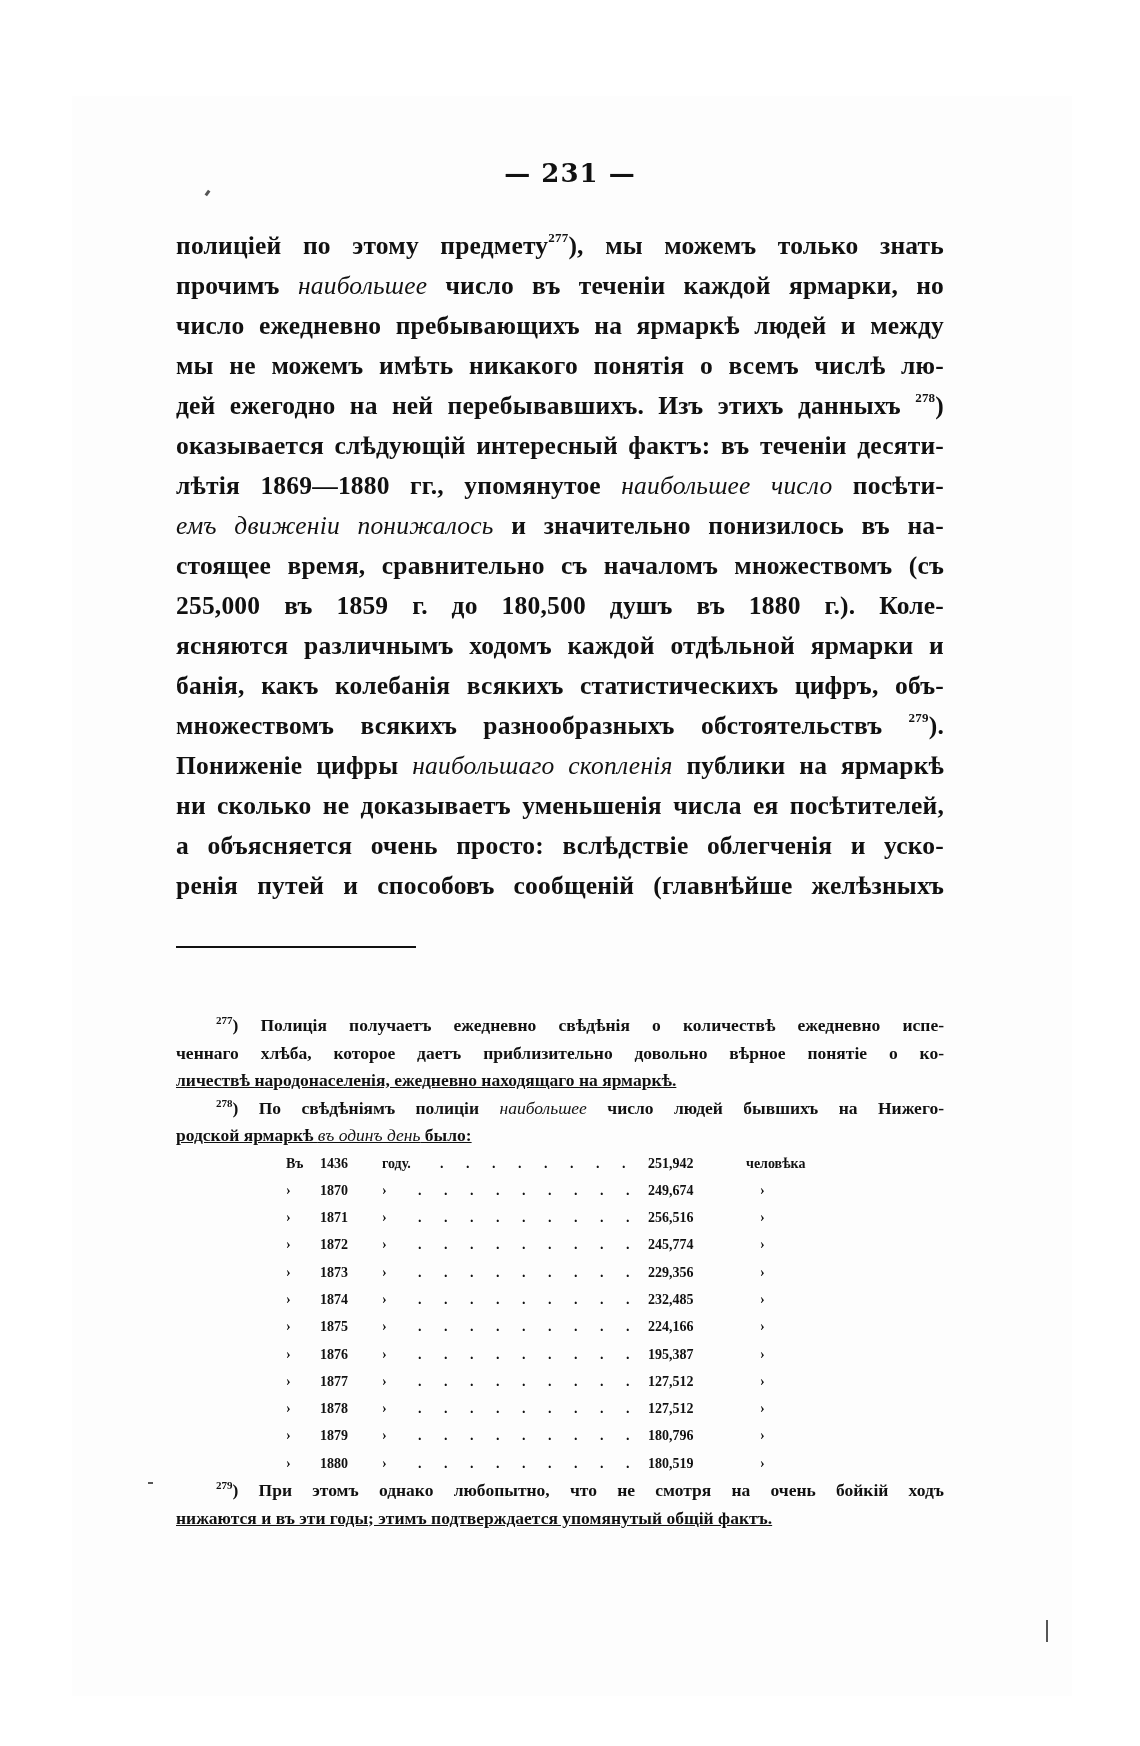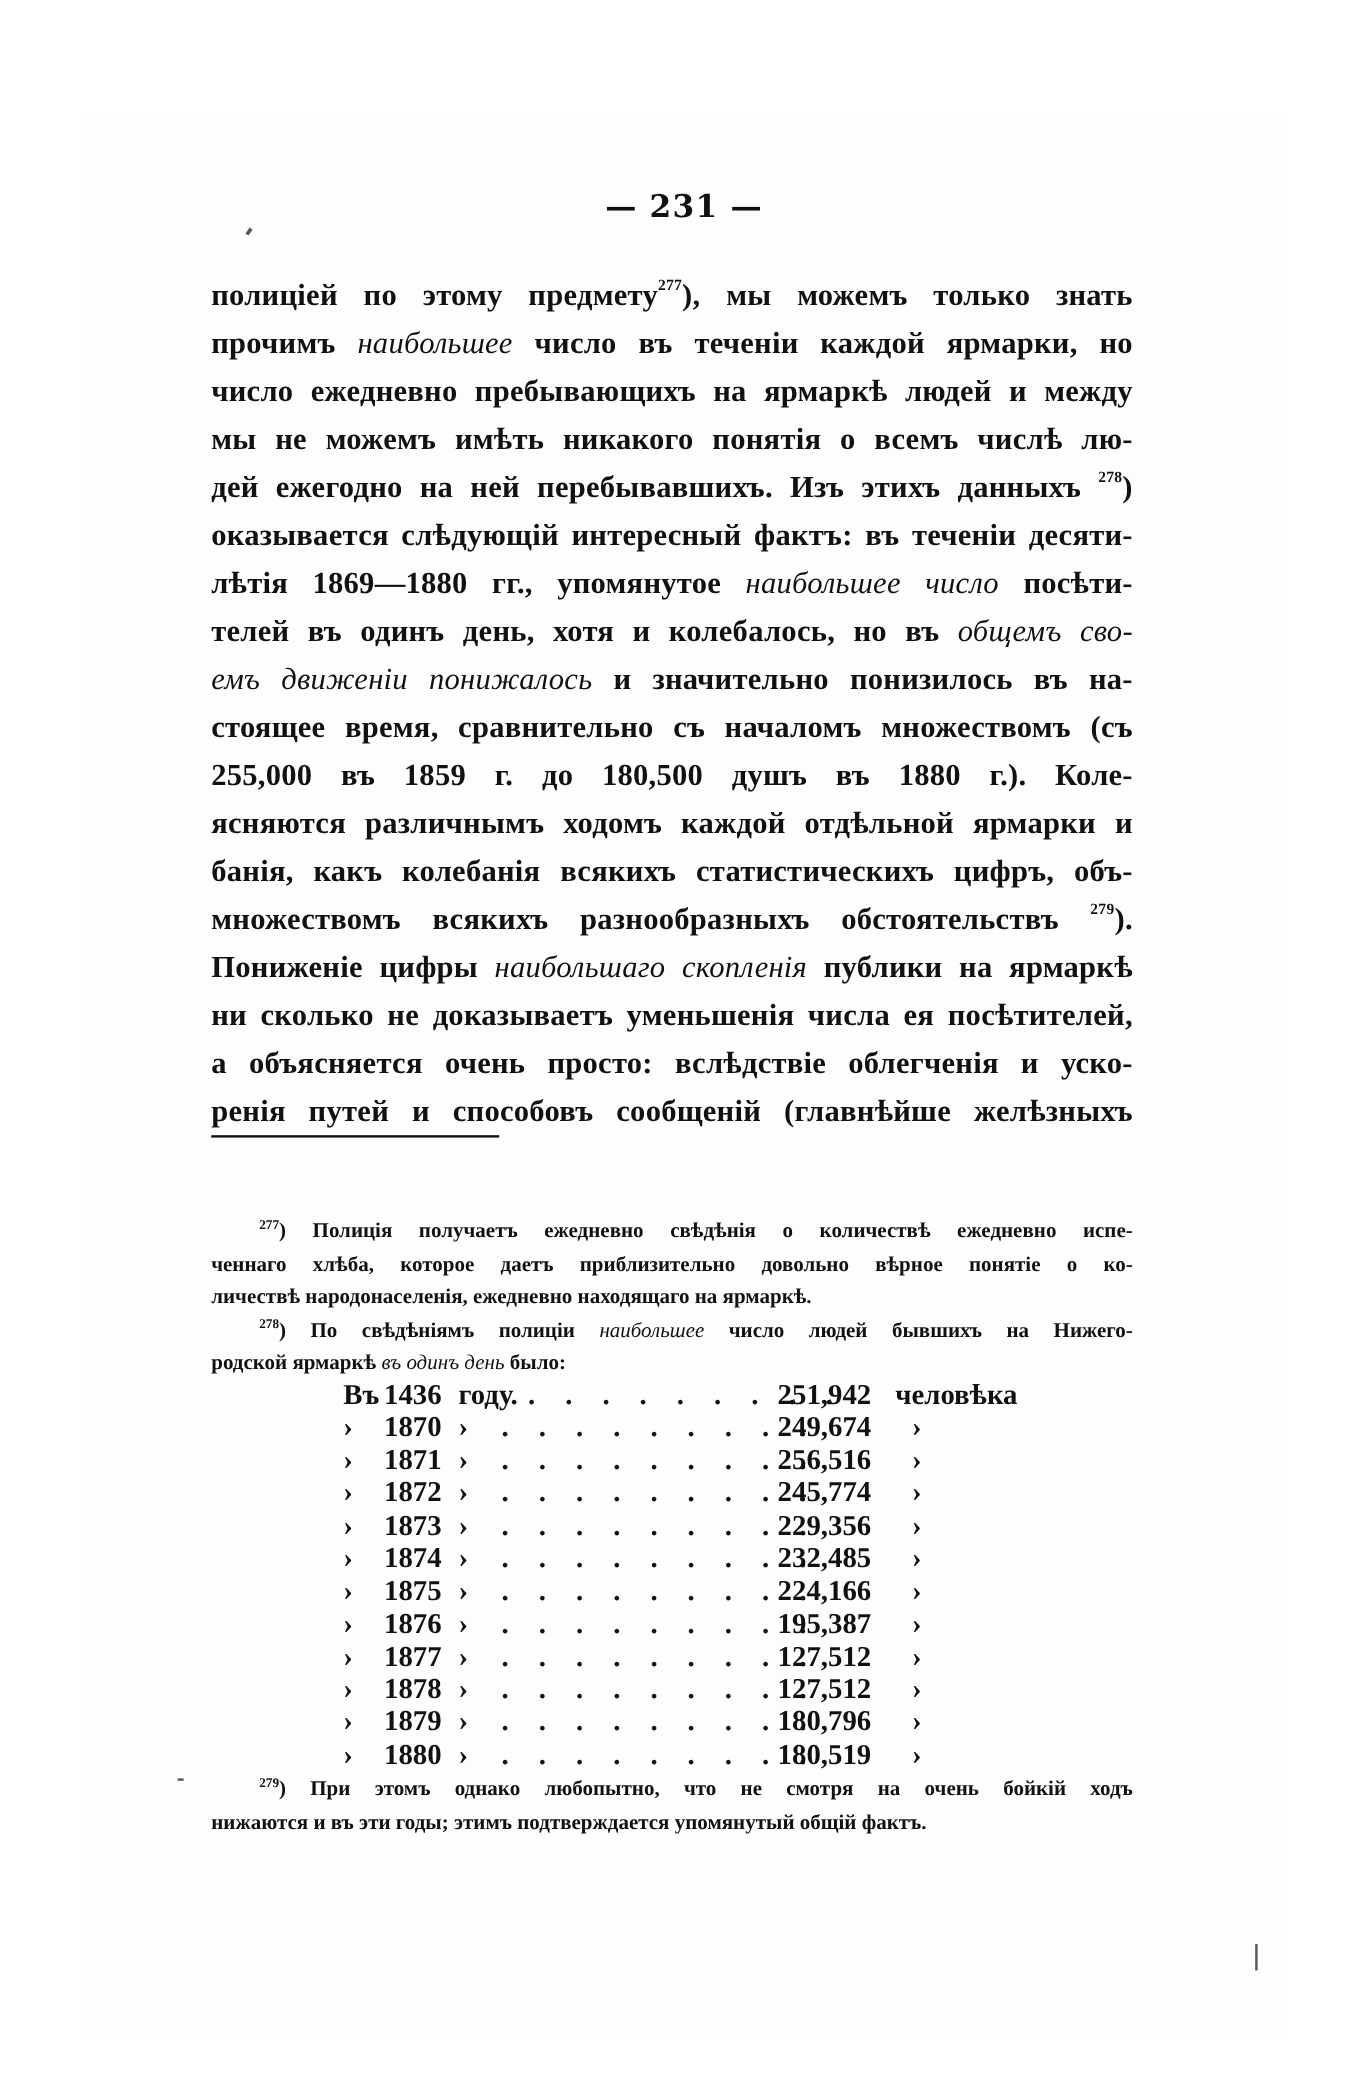--- a/index.html
+++ b/index.html
@@ -12,25 +12,25 @@
   .body-text { position: absolute; left: 176px; top: 226px; width: 768px; }
   .line { height: 40px; line-height: 40px; font-size: 25.5px; font-weight: bold; white-space: nowrap;
           text-align: justify; text-align-last: justify; font-family: "Liberation Serif", serif; letter-spacing: 0.2px; }
   .line.last { text-align-last: justify; }
   .it { font-style: italic; font-weight: normal; }
   sup { font-size: 13px; vertical-align: 12px; line-height: 0; }
   .rule { position: absolute; left: 176px; top: 946px; width: 240px; height: 2px; background: #111; }
   .notes { position: absolute; left: 176px; top: 968px; width: 768px; margin-top: 44px; }
   .nline { height: 27.5px; line-height: 27.5px; font-size: 17.5px; font-weight: bold; white-space: nowrap;
            text-align: justify; text-align-last: justify; font-family: "Liberation Serif", serif; }
-  .nline.left { text-align-last: left; }
+  .nline.left { text-align-last: left; text-decoration: underline; }
   .indent { padding-left: 40px; }
   .fn-sup { font-size: 11px; vertical-align: 7px; line-height: 0; }
   .table { margin-left: 110px; }
-  .trow { height: 27.3px; line-height: 27.3px; font-size: 24px; font-weight: bold; white-space: nowrap; position: relative;
+  .trow { height: 27.3px; line-height: 27.3px; font-size: 14px; font-weight: bold; white-space: nowrap; position: relative;
           font-family: "Liberation Serif", serif; }
   .trow span { position: absolute; top: 0; }
   .c-pre { left: 0; width: 30px; text-align: left; }
   .c-year { left: 34px; }
   .c-post { left: 96px; }
   .c-dots { left: 132px; letter-spacing: 9.5px; }
   .c-val { left: 362px; }
   .c-unit { left: 460px; }
   .c-unit.mark { left: 474px; }
   .speck { position: absolute; width: 2px; height: 2px; background: #555; }
@@ -44,21 +44,20 @@
   <div class="page-number">— 231 —</div>
 
   <div class="body-text" id="body-text">
       <div class="line"><span>полиціей по этому предмету</span><sup>277</sup><span>), мы можемъ только знать</span></div>
       <div class="line"><span>прочимъ </span><span class="it">наибольшее</span><span> число въ теченіи каждой ярмарки, но</span></div>
       <div class="line"><span>число ежедневно пребывающихъ на ярмаркѣ людей и между</span></div>
       <div class="line"><span>мы не можемъ имѣть никакого понятія о всемъ числѣ лю-</span></div>
       <div class="line"><span>дей ежегодно на ней перебывавшихъ. Изъ этихъ данныхъ </span><sup>278</sup><span>)</span></div>
       <div class="line"><span>оказывается слѣдующій интересный фактъ: въ теченіи десяти-</span></div>
       <div class="line"><span>лѣтія 1869—1880 гг., упомянутое </span><span class="it">наибольшее число</span><span> посѣти-</span></div>
-      <div class="line"><span>телей въ одинъ день, хотя и колебалось, но въ </span><span class="it">общемъ сво-</span></div>
       <div class="line"><span class="it">емъ движеніи понижалось</span><span> и значительно понизилось въ на-</span></div>
       <div class="line"><span>стоящее время, сравнительно съ началомъ множествомъ (съ</span></div>
       <div class="line"><span>255,000 въ 1859 г. до 180,500 душъ въ 1880 г.). Коле-</span></div>
       <div class="line"><span>ясняются различнымъ ходомъ каждой отдѣльной ярмарки и</span></div>
       <div class="line"><span>банія, какъ колебанія всякихъ статистическихъ цифръ, объ-</span></div>
       <div class="line"><span>множествомъ всякихъ разнообразныхъ обстоятельствъ </span><sup>279</sup><span>).</span></div>
       <div class="line"><span>Пониженіе цифры </span><span class="it">наибольшаго скопленія</span><span> публики на ярмаркѣ</span></div>
       <div class="line"><span>ни сколько не доказываетъ уменьшенія числа ея посѣтителей,</span></div>
       <div class="line"><span>а объясняется очень просто: вслѣдствіе облегченія и уско-</span></div>
       <div class="line last"><span>ренія путей и способовъ сообщеній (главнѣйше желѣзныхъ</span></div>

